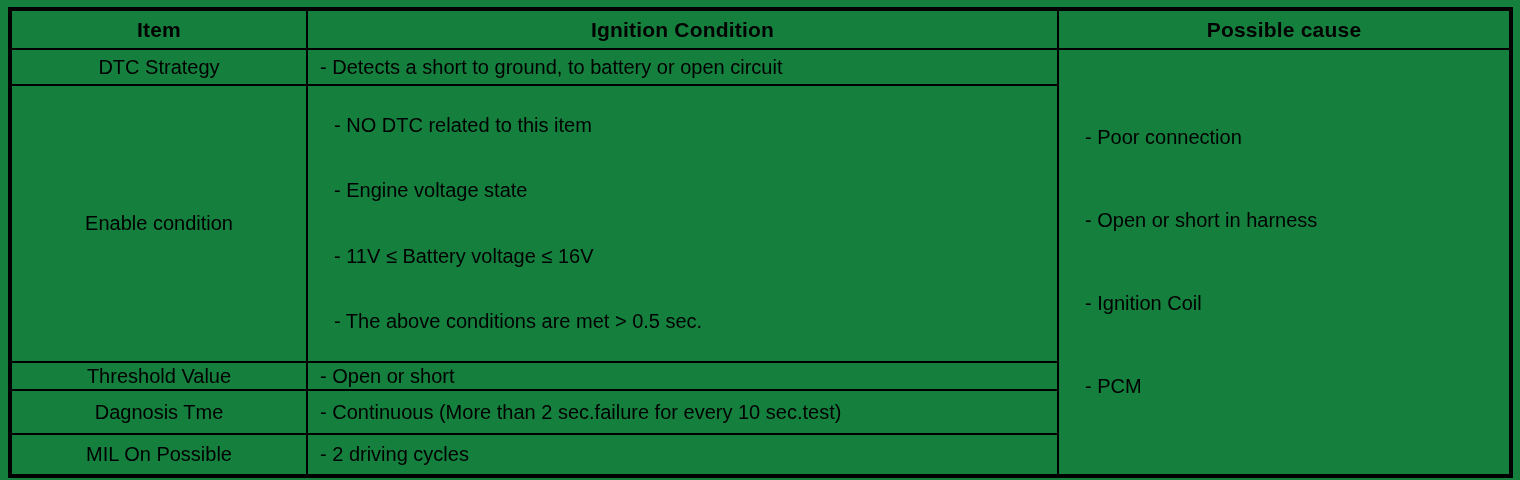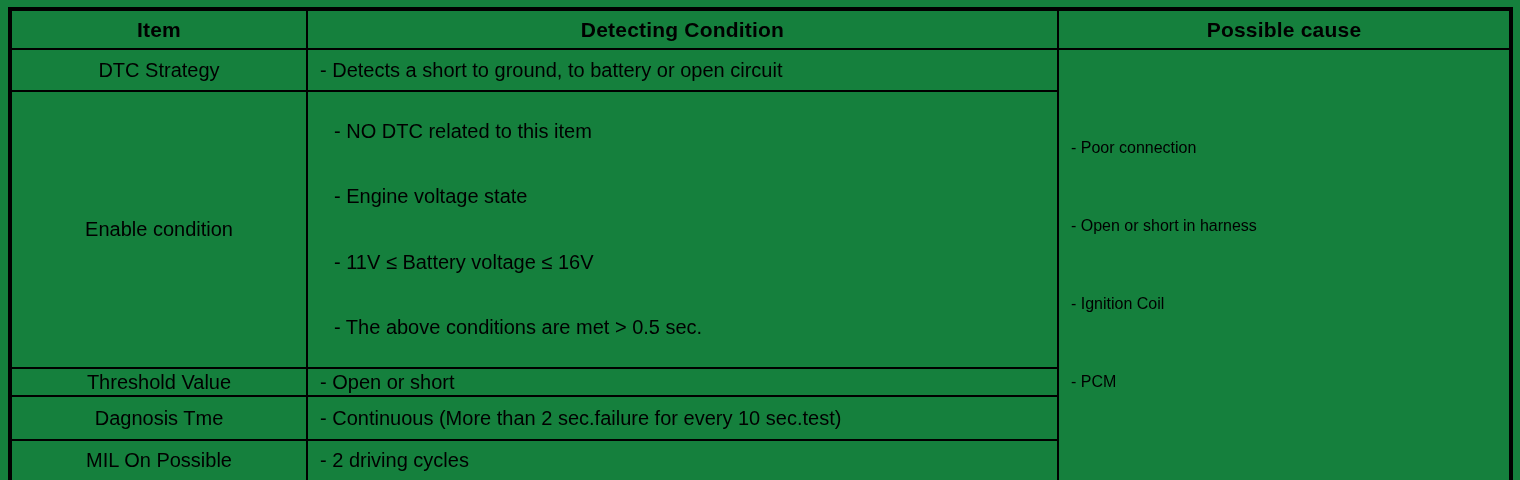--- a/index.html
+++ b/index.html
@@ -62,44 +62,44 @@
   }
   td.cause-cell {
     vertical-align: middle;
     padding: 0;
   }
   .cause-lines {
     display: flex;
     flex-direction: column;
     justify-content: center;
     gap: 60px;
-    padding-left: 12px;
-    font-size: 16px;
+    padding-left: 26px;
+    font-size: 20px;
   }
   .row-header   { height: 40px; }
-  .row-dtc      { height: 42px; }
+  .row-dtc      { height: 36px; }
   .row-enable   { height: 251px; }
   .row-threshold{ height: 28px; }
   .row-diag     { height: 44px; }
   .row-mil      { height: 42px; }
 </style>
 </head>
 <body>
 
 <div class="page">
   <table class="spec-table">
     <colgroup>
       <col style="width:297px">
       <col style="width:751px">
       <col style="width:453px">
     </colgroup>
     <tbody>
       <tr class="row-header">
         <th>Item</th>
-        <th>Detecting Condition</th>
+        <th>Ignition Condition</th>
         <th>Possible cause</th>
       </tr>
 
       <tr class="row-dtc">
         <td class="item-cell">DTC Strategy</td>
         <td class="cond-cell">- Detects a short to ground, to battery or open circuit</td>
         <td class="cause-cell" rowspan="5">
           <div class="cause-lines">
             <div>- Poor connection</div>
             <div>- Open or short in harness</div>

